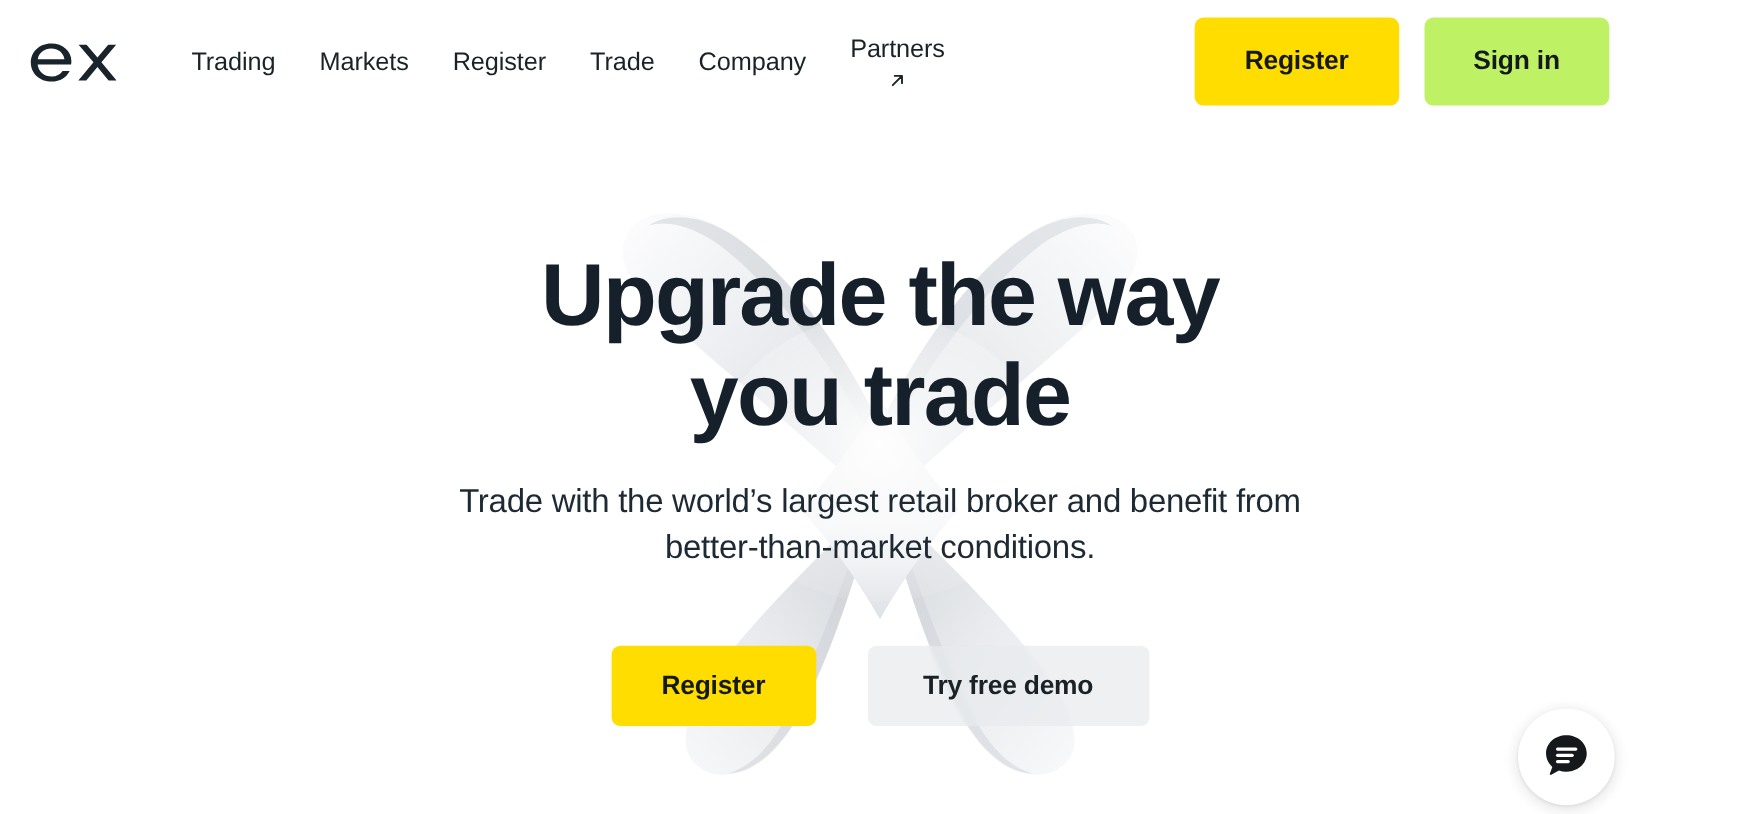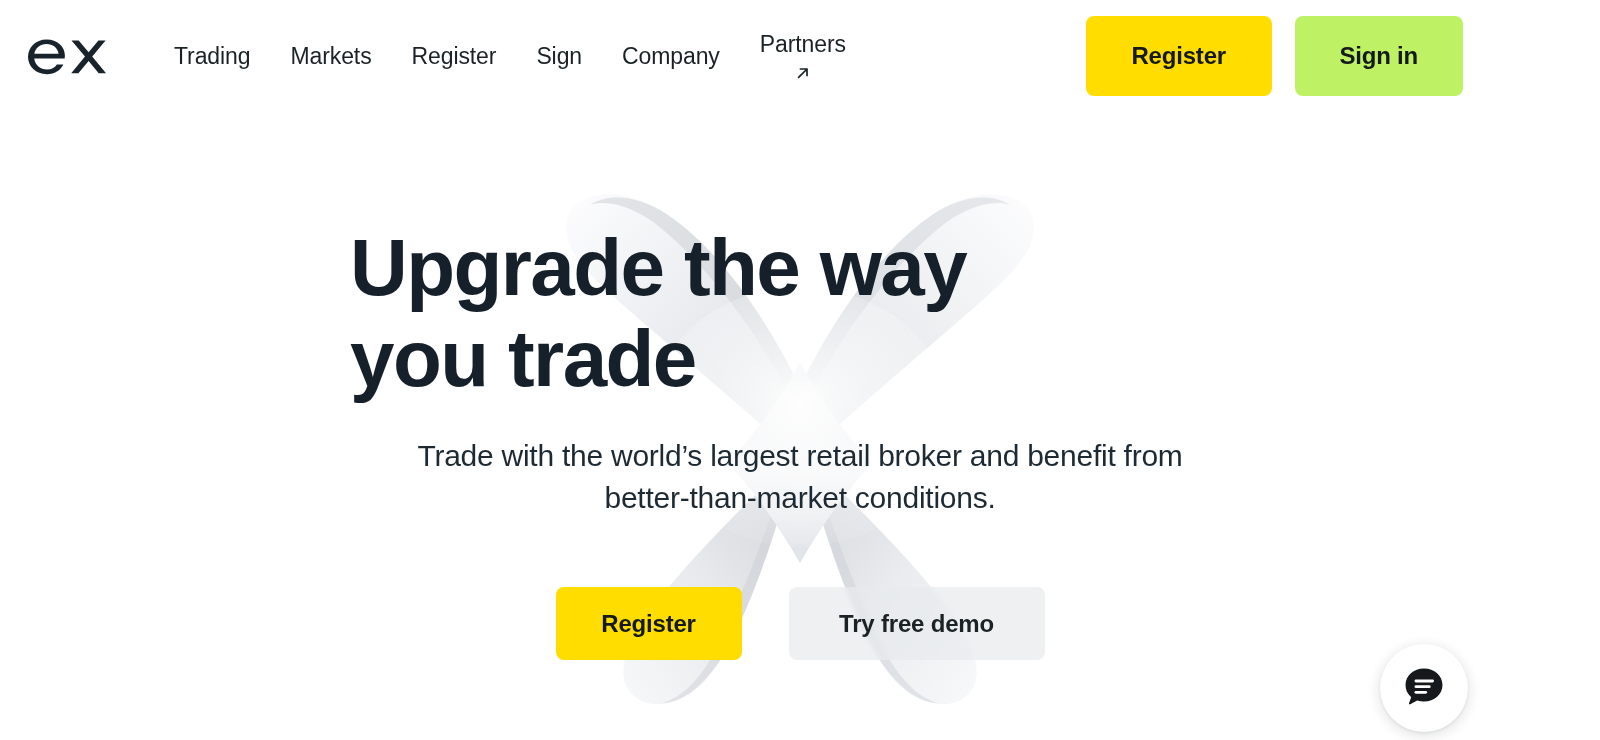--- a/index.html
+++ b/index.html
@@ -159,21 +159,21 @@
     height: 628px;
     z-index: 10;
     display: flex;
     flex-direction: column;
     align-items: center;
   }
 
   .hero-title {
     margin-top: 110px;
     width: 900px;
-    text-align: left;
+    text-align: center;
     font-family: "Liberation Sans", sans-serif;
     font-size: 80px;
     line-height: 91px;
     font-weight: bold;
     letter-spacing: -1.6px;
     color: #16202a;
   }
 
   .hero-subtitle {
     margin-top: 31px;
@@ -271,21 +271,21 @@
 
       <div class="nav-item">
         <span>Markets</span>
       </div>
 
       <div class="nav-item">
         <span>Register</span>
       </div>
 
       <div class="nav-item">
-        <span>Sign</span>
+        <span>Trade</span>
       </div>
 
       <div class="nav-item">
         <span>Company</span>
       </div>
 
       <div class="nav-item">
         <span>Partners</span>
         <span class="ext-arrow">
           <svg width="16" height="16" viewBox="0 0 16 16">

